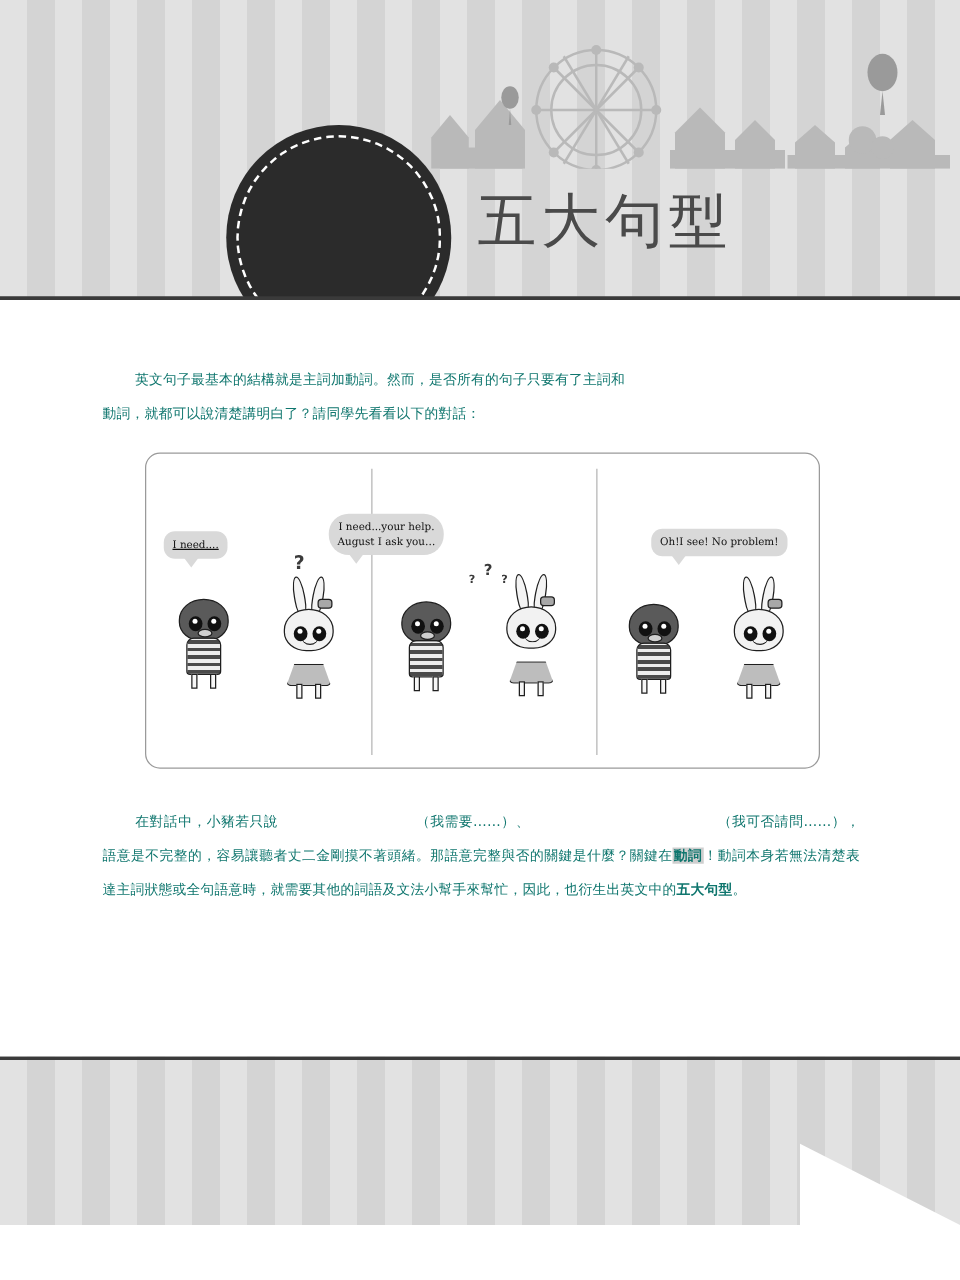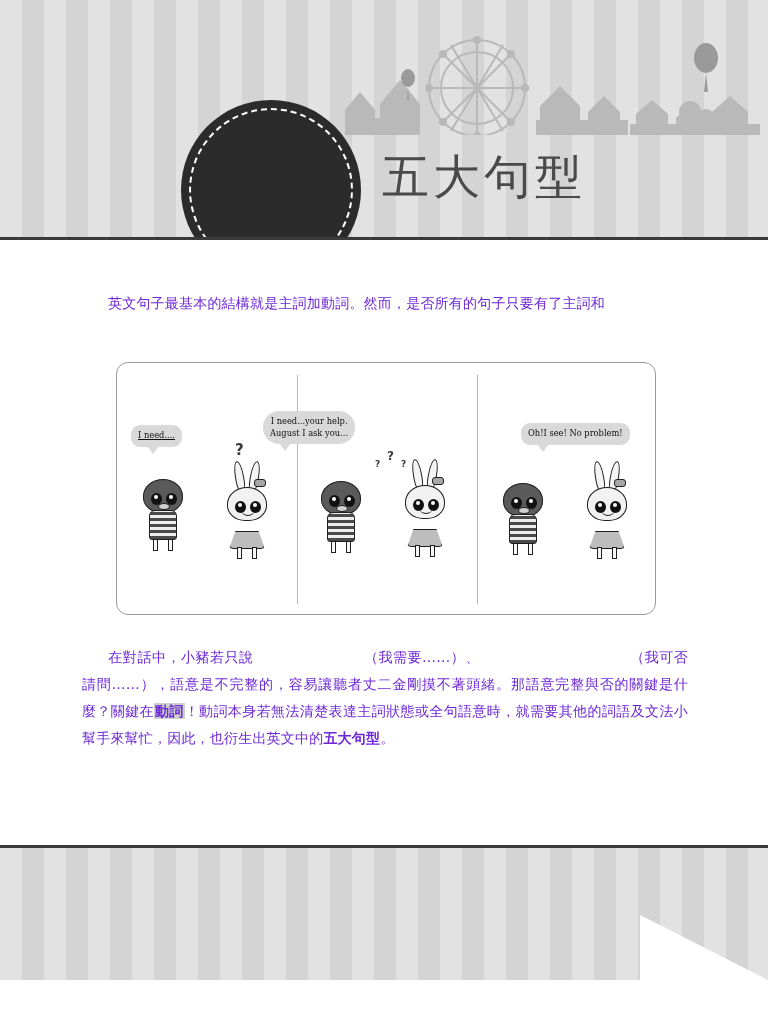--- a/index.html
+++ b/index.html
@@ -71,23 +71,23 @@
     font-size: 47px;
     letter-spacing: 4px;
     color: #4a4a4a;
     font-weight: 500;
     white-space: nowrap;
   }
 
   
   .para {
     position: absolute;
-    font-size: 14px;
+    font-size: 11px;
     line-height: 27px;
-    color: #6d28d9;
+    color: #0f766e;
     letter-spacing: 0.2px;
     text-align: justify;
   }
   .para-intro {
     left: 82px; top: 290px; width: 606px;
   }
   .para-after {
     left: 82px; top: 644px; width: 606px;
   }
   .indent { display: inline-block; width: 26px; }
@@ -334,20 +334,21 @@
     </g>
   </svg>
 
   <div class="badge-circle"></div>
 </div>
 
 <div class="chapter-title">五大句型</div>
 
 <div class="para para-intro">
   <span class="indent"></span><span>英文句子最基本的結構就是主詞加動詞。然而，是否所有的句子只要有了主詞和</span><br>
+  <span>動詞，就都可以說清楚講明白了？請同學先看看以下的對話：</span>
 </div>
 
 <div class="comic">
   <div class="comic-divider div-1"></div>
   <div class="comic-divider div-2"></div>
 
   <div class="panel p1">
     <div class="bubble b1">I need....</div>
 
     <div class="qmark" style="left:118px; top:78px; font-size:15px;">?</div>

